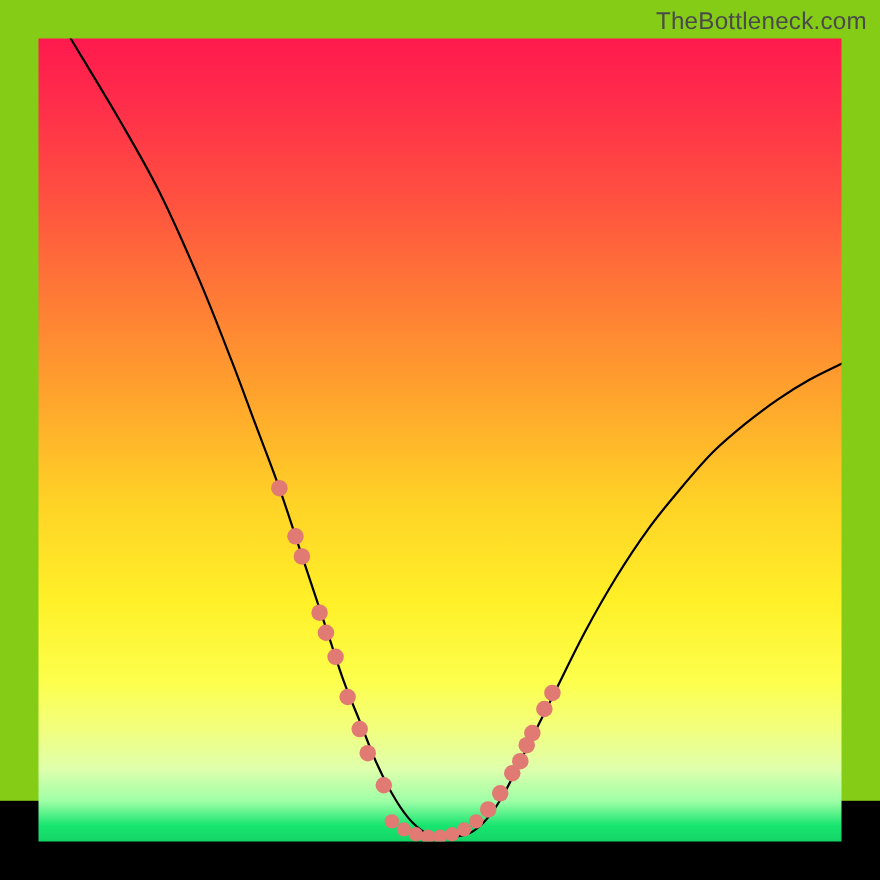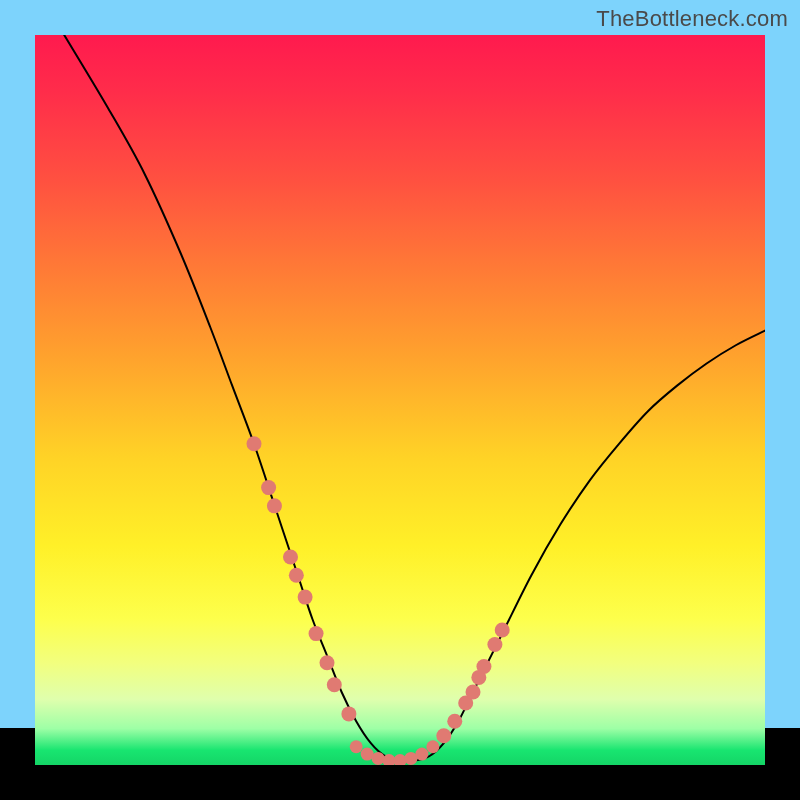--- a/index.html
+++ b/index.html
@@ -10,21 +10,21 @@
     overflow: hidden;
     background: #000;
     font-family: Arial, Helvetica, sans-serif;
   }
   .frame {
     position: absolute;
     top: 0;
     left: 0;
     width: 800px;
     height: 728px;
-    background: #7dd3fc;
+    background: #84cc16;
   }
   .plot-bg {
     position: absolute;
     top: 35px;
     left: 35px;
     width: 730px;
     height: 730px;
     
     background: linear-gradient(to bottom,
       #ff1a4e 0%,

